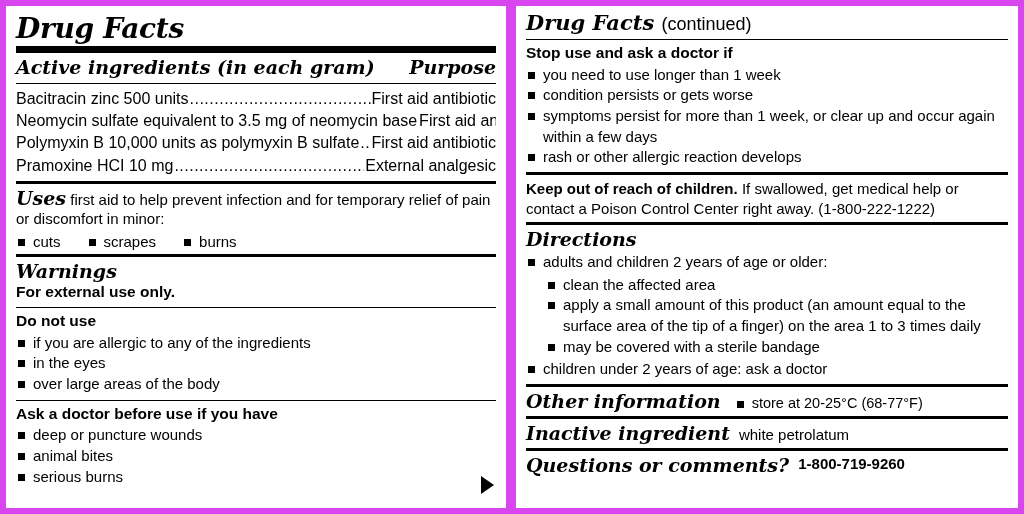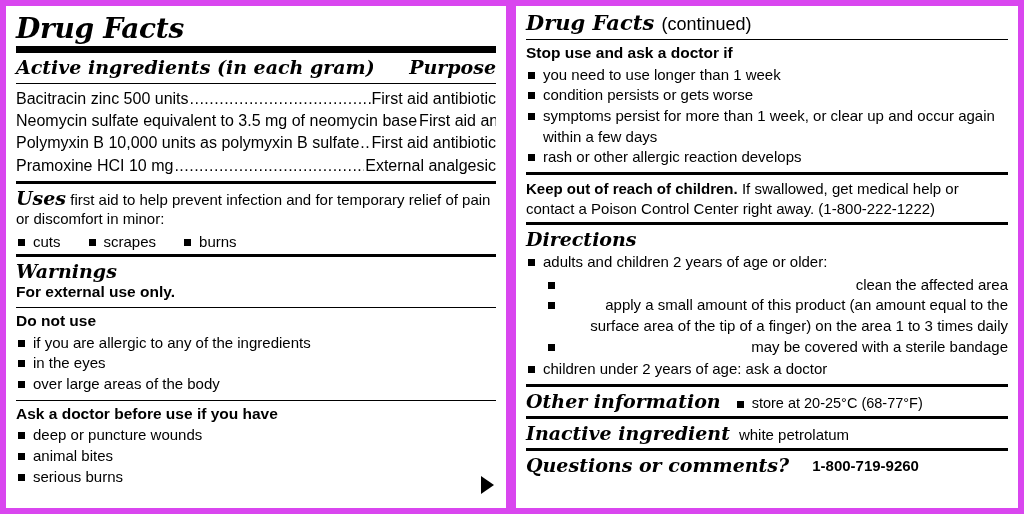--- a/index.html
+++ b/index.html
@@ -129,21 +129,20 @@
     content: "";
     position: absolute;
     left: 2px;
     top: 7px;
     width: 7px;
     height: 7px;
     background: #000;
   }
   .bullets.sub {
     margin-left: 20px;
-    text-align: right;
   }
   .inline-bullets {
     display: flex;
     gap: 26px;
     margin-top: 4px;
   }
   .inline-bullets span {
     position: relative;
     padding-left: 17px;
     font-size: 15px;
@@ -192,22 +191,22 @@
     background: #000;
   }
   .inactive {
     display: flex;
     align-items: baseline;
     gap: 9px;
   }
   .inactive .val { font-size: 15px; }
   .questions {
     display: flex;
-    align-items: center;
-    gap: 23px;
+    align-items: flex-start;
+    gap: 9px;
   }
   .questions .phone {
     font-size: 15px;
     font-weight: bold;
   }
   .tight { margin-top: 2px; }
 </style>
 </head>
 <body>
 

